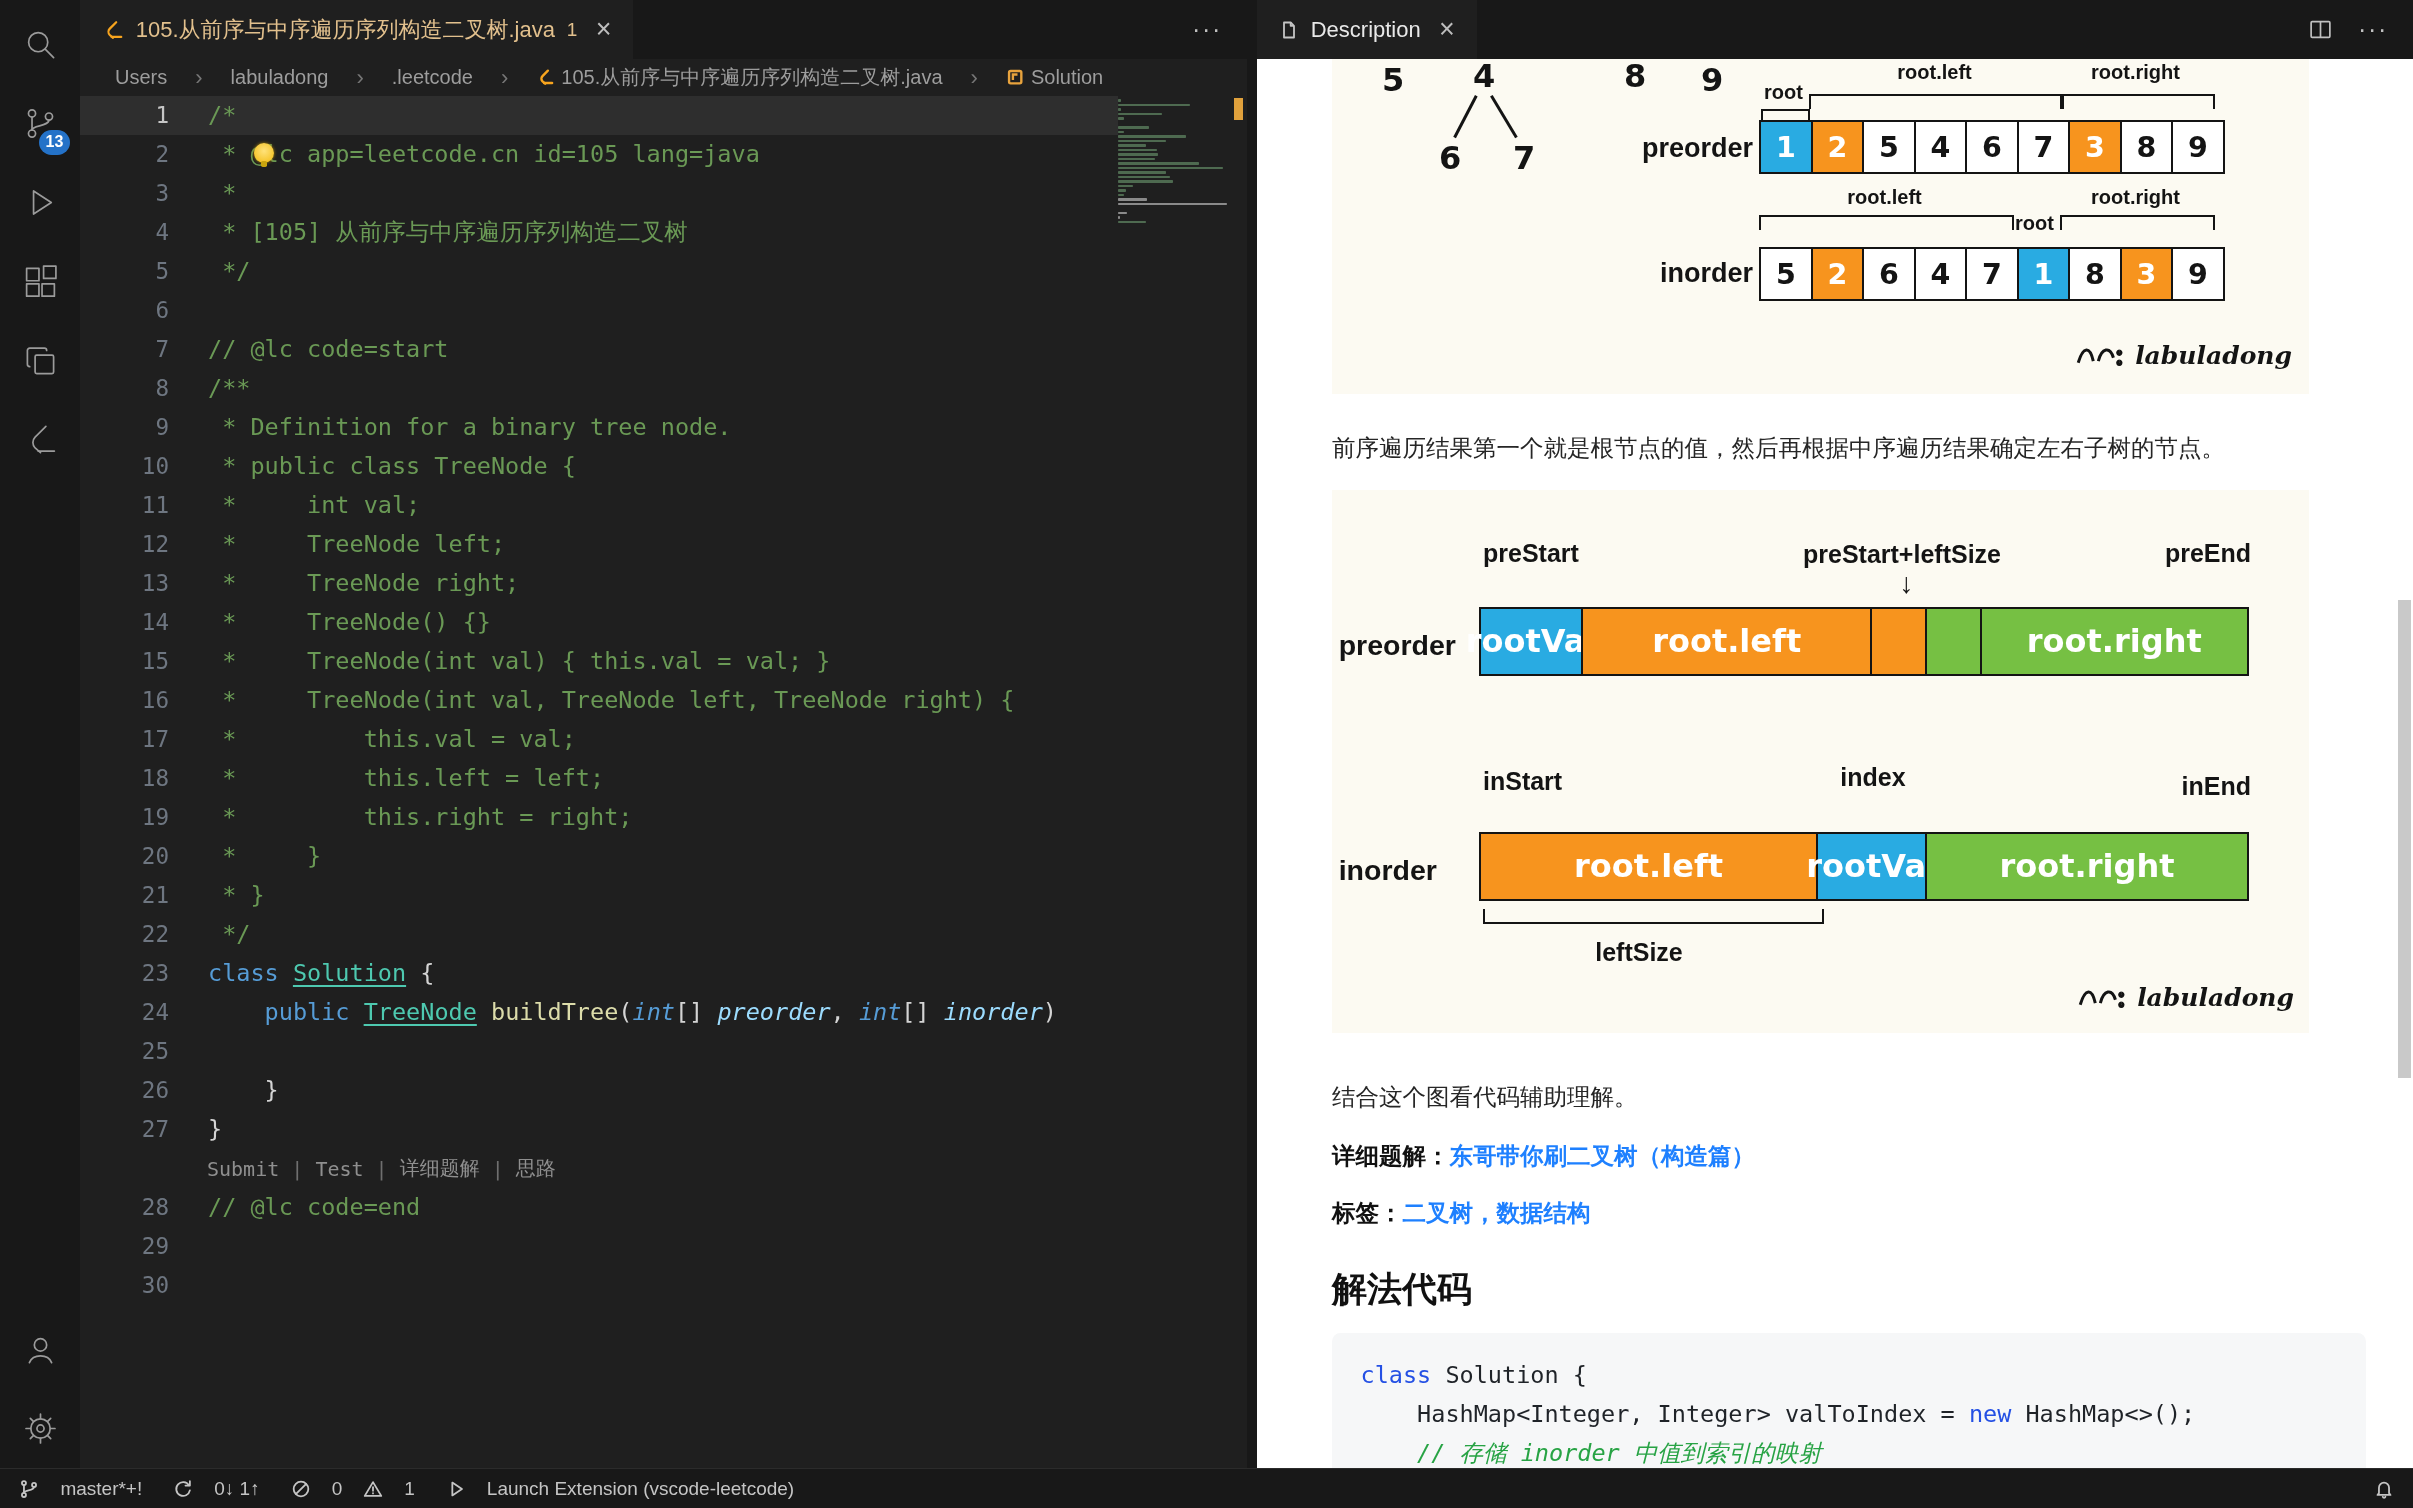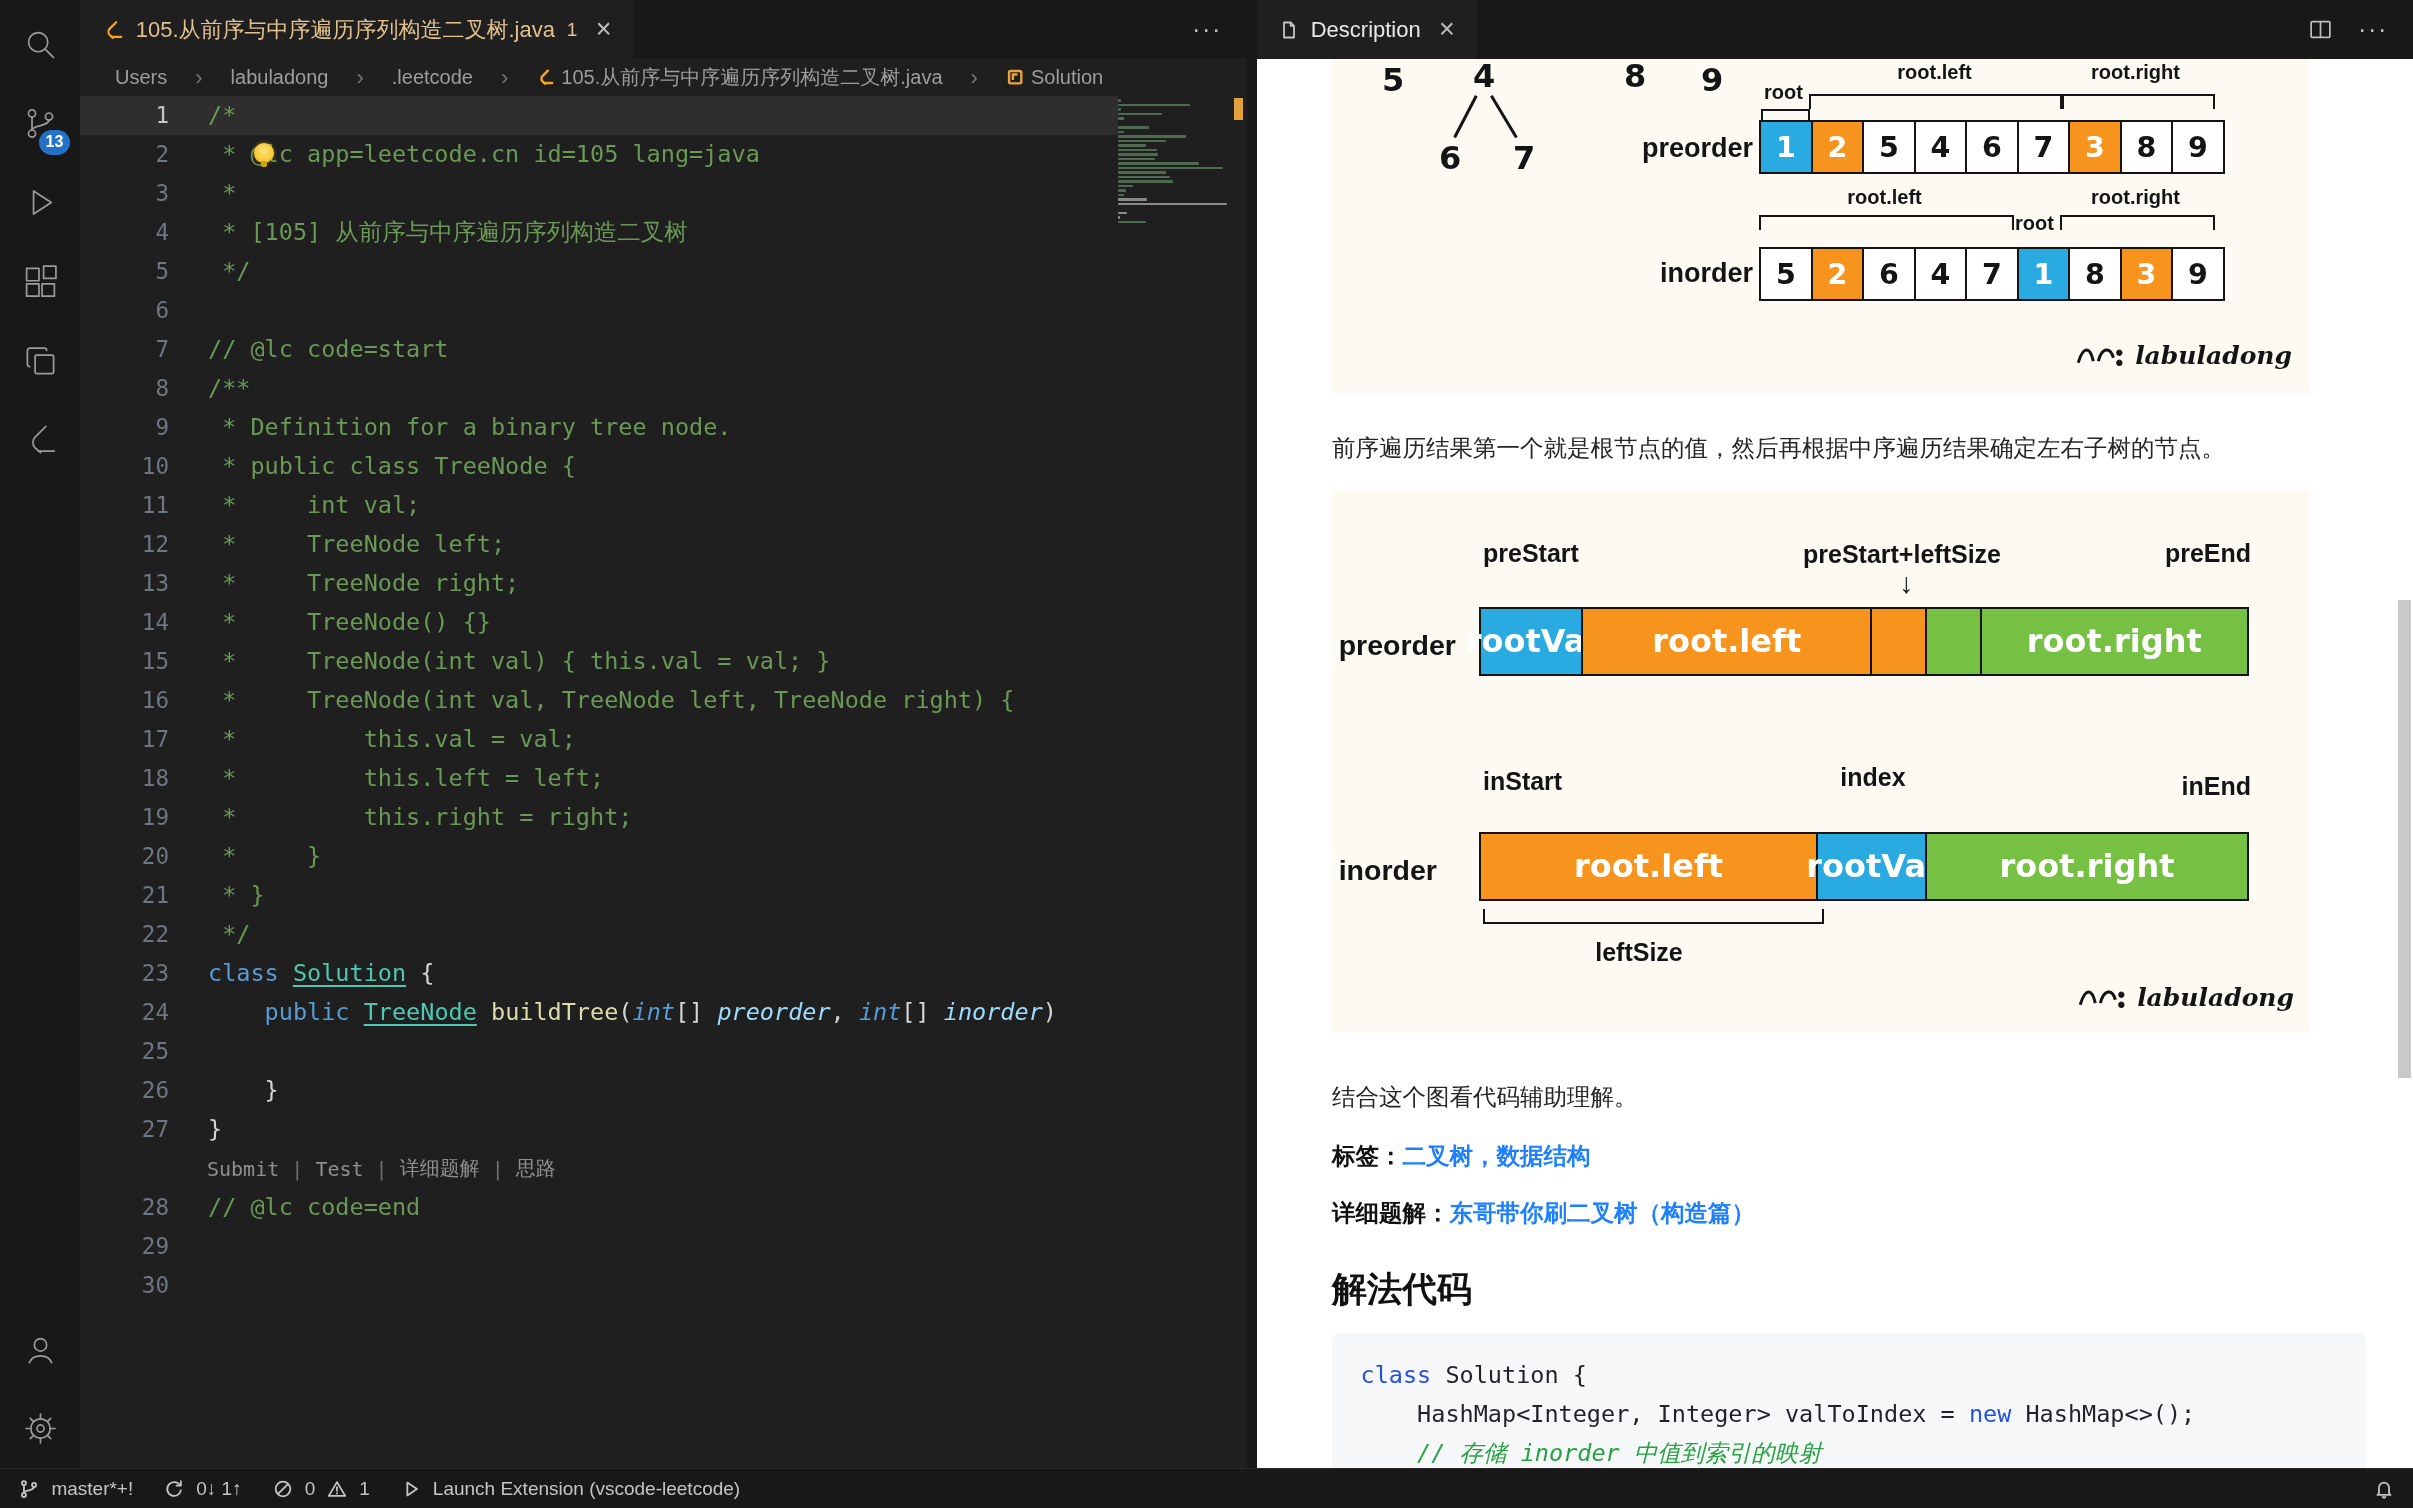--- a/index.html
+++ b/index.html
@@ -94,21 +94,21 @@
   .codeblock{margin-top:20px;background:#f6f7f8;border-radius:8.4px;padding:23.5px 28.5px;width:977px;
              font-family:"DejaVu Sans Mono",monospace;font-size:23.5px;line-height:39px}
   .cb-line{white-space:pre}
   .cb-pln{color:#1f2328}
   .cb-kw{color:#2450e4}
   .cb-cmt{color:#27a344;font-style:italic}
 
   
   .status-bar{height:39px;background:#181818;border-top:0.8px solid #2b2b2b;display:flex;align-items:center;
               padding:0 18.4px;gap:30px;color:#c5c5c5;font-size:19px;flex:none}
-  .sb-item{display:flex;gap:11px;cursor:pointer;white-space:nowrap}
+  .sb-item{display:flex;gap:20px;cursor:pointer;white-space:nowrap}
   .sb-svg{width:22px;height:22px;fill:none;stroke:#c5c5c5;stroke-width:1.8;stroke-linecap:round;stroke-linejoin:round}
   .sb-right{margin-left:auto;display:flex;align-items:center}
   svg line, svg path, svg circle, svg rect{vector-effect:non-scaling-stroke}
 </style>
 </head>
 <body>
 
 <div class="app">
   <div class="main">
 
@@ -416,25 +416,25 @@
             <svg width="54" height="28.5" viewBox="0 0 64 34">
                 <path d="M6 26 C12 6,20 6,24 24 M30 24 C34 8,44 6,48 20 M55 12 a2 2 0 1 0 0.1 0 M55 24 a2 2 0 1 0 0.1 0" stroke="#141414" fill="none" stroke-width="3"></path>
               </svg>
             <span>labuladong</span>
           </div>
         </div>
 
         <p class="desc-p desc-p2">结合这个图看代码辅助理解。</p>
 
         <div class="desc-line">
+          <span class="lbl">详细题解：</span><span class="desc-link">东哥带你刷二叉树（构造篇）</span>
+        </div>
+
+        <div class="desc-line">
           <span class="lbl">标签：</span><span><span class="desc-link">二叉树</span><span class="tag-sep">，</span><span class="desc-link">数据结构</span></span>
-        </div>
-
-        <div class="desc-line">
-          <span class="lbl">详细题解：</span><span class="desc-link">东哥带你刷二叉树（构造篇）</span>
         </div>
 
         <div class="desc-h1">解法代码</div>
 
         <div class="codeblock">
             <div class="cb-line"><span class="cb-kw">class</span><span class="cb-pln"> Solution {</span></div>
             <div class="cb-line"><span class="cb-pln">    HashMap&lt;Integer, Integer&gt; valToIndex = </span><span class="cb-kw">new</span><span class="cb-pln"> HashMap&lt;&gt;();</span></div>
             <div class="cb-line"><span class="cb-pln">    </span><span class="cb-cmt">// 存储 inorder 中值到索引的映射</span></div>
           </div>
 

